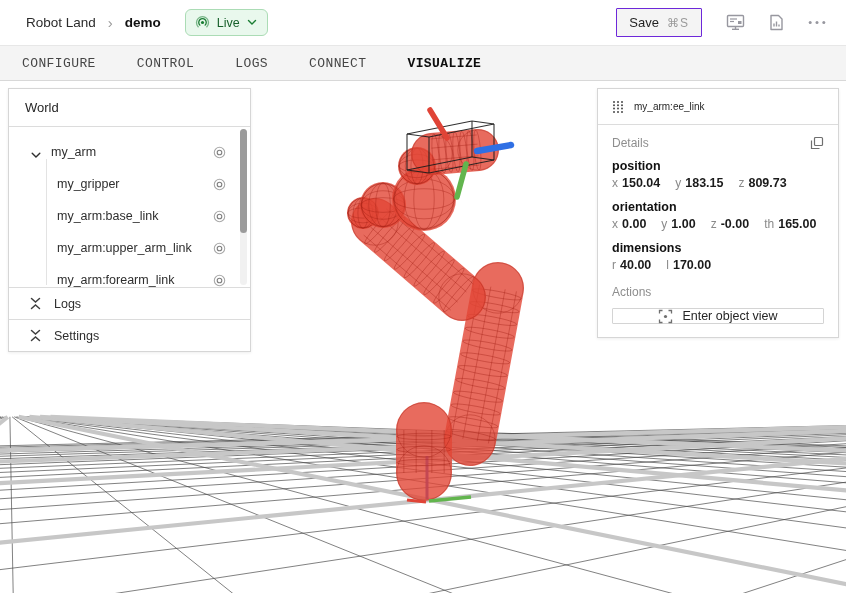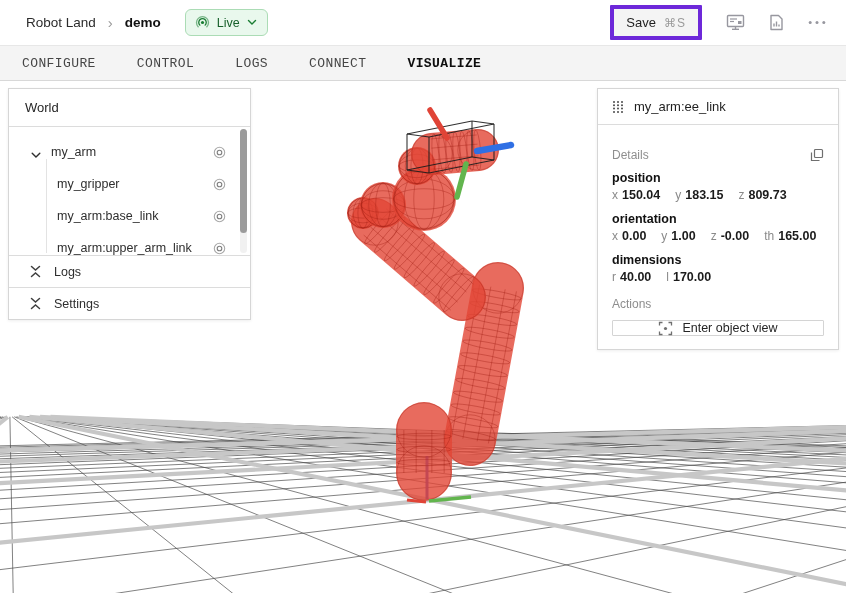--- a/index.html
+++ b/index.html
@@ -21,21 +21,21 @@
   .bc-cur{font-size:13.5px;font-weight:700;color:#111;}
   .live-pill{
     display:flex;align-items:center;gap:7px;margin-left:14px;
     background:#e9f8ed;border:1px solid #abdcb5;border-radius:6px;
     padding:5px 10px 5px 9px;cursor:pointer;font-family:inherit;
   }
   .live-pill span{font-size:12.5px;color:#17602b;}
   .tb-right{display:flex;align-items:center;gap:24px;}
   .save-btn{
     display:flex;align-items:center;gap:8px;
-    background:#f4f4f4;border:4px solid #6d28d9;border-radius:1px;
+    background:#f4f4f4;border:1px solid #6d28d9;border-radius:1px;
     padding:6px 12px;cursor:pointer;font-family:inherit;
   }
   .save-btn .s-label{font-size:13px;color:#1f1f1f;}
   .save-btn .s-kbd{font-size:12px;color:#9a9a9a;letter-spacing:1px;}
   .icon-btn{cursor:pointer;display:block;}
   
   .tabbar{
     height:34px;background:#f4f4f4;
     border-top:1px solid #e7e7e7;border-bottom:1px solid #d8d8d8;
     display:flex;align-items:center;gap:41px;padding-left:22px;
@@ -63,23 +63,23 @@
   .indent-guide{position:absolute;left:37px;top:32px;bottom:2px;width:1px;background:#e3e3e3;}
   .sb-track{position:absolute;right:3px;top:2px;bottom:2px;width:7px;background:#f1f1f1;border-radius:4px;}
   .sb-thumb{position:absolute;right:0;top:0;width:7px;height:104px;background:#9b9b9b;border-radius:4px;}
   .wp-section{height:31px;display:flex;align-items:center;gap:13px;
     border-top:1px solid #dcdcdc;padding-left:21px;cursor:pointer;}
   .wp-section span{font-size:12.5px;color:#2e2e2e;}
   
   .right-panel{left:597px;width:240px;}
   .dp-header{height:35px;display:flex;align-items:center;gap:10px;
     padding-left:14px;border-bottom:1px solid #dcdcdc;cursor:grab;}
-  .dp-title{font-size:13px;color:#1f1f1f;}
+  .dp-title{font-size:10px;color:#1f1f1f;}
   .dp-body{padding:11px 14px 13px 14px;}
-  .dp-row-details{display:flex;align-items:center;justify-content:space-between;margin-bottom:9px;margin-top:12px;}
+  .dp-row-details{display:flex;align-items:center;justify-content:space-between;margin-bottom:9px;}
   .muted-label{font-size:12px;color:#8e8e8e;}
   .group{margin-bottom:10px;}
   .group-label{font-size:12.5px;font-weight:700;color:#111;margin-bottom:3px;}
   .kv-row{display:flex;align-items:baseline;gap:15px;}
   .kv{display:flex;align-items:baseline;gap:4px;}
   .kv .k{font-size:12px;color:#8a8a8a;}
   .kv .v{font-size:12.5px;font-weight:700;color:#1b1b1b;}
   .actions-label{margin:13px 0 9px 0;}
   .enter-btn{
     width:100%;height:16px;display:flex;align-items:center;justify-content:center;gap:9px;
@@ -360,20 +360,27 @@
         <circle cx="6.5" cy="6.5" r="2.3" fill="none" stroke="#7f7f7f" stroke-width="1.1"></circle>
       </svg>
     </div>
     <div class="tree-row child">
       <span class="t-label">my_arm:upper_arm_link</span>
       <svg class="eye" width="13" height="13" viewBox="0 0 13 13">
         <circle cx="6.5" cy="6.5" r="5.2" fill="none" stroke="#a9a9a9" stroke-width="1.1"></circle>
         <circle cx="6.5" cy="6.5" r="2.3" fill="none" stroke="#7f7f7f" stroke-width="1.1"></circle>
       </svg>
     </div>
+    <div class="tree-row child">
+      <span class="t-label">my_arm:forearm_link</span>
+      <svg class="eye" width="13" height="13" viewBox="0 0 13 13">
+        <circle cx="6.5" cy="6.5" r="5.2" fill="none" stroke="#a9a9a9" stroke-width="1.1"></circle>
+        <circle cx="6.5" cy="6.5" r="2.3" fill="none" stroke="#7f7f7f" stroke-width="1.1"></circle>
+      </svg>
+    </div>
     <div class="sb-track">
       <div class="sb-thumb"></div>
     </div>
   </div>
   <div class="wp-section">
     <svg width="11" height="13" viewBox="0 0 11 13">
       <path d="M1.5 1.5 L5.5 5 L9.5 1.5" fill="none" stroke="#3f3f3f" stroke-width="1.5" stroke-linecap="round"></path>
       <path d="M1.5 11.5 L5.5 8 L9.5 11.5" fill="none" stroke="#3f3f3f" stroke-width="1.5" stroke-linecap="round"></path>
     </svg>
     <span>Logs</span>

